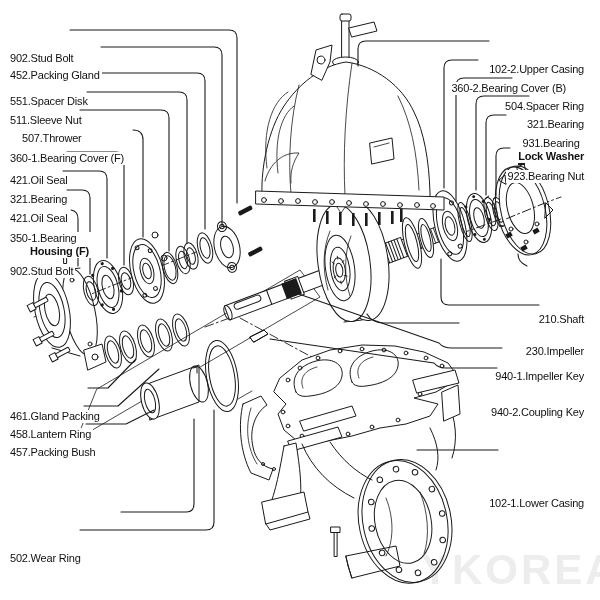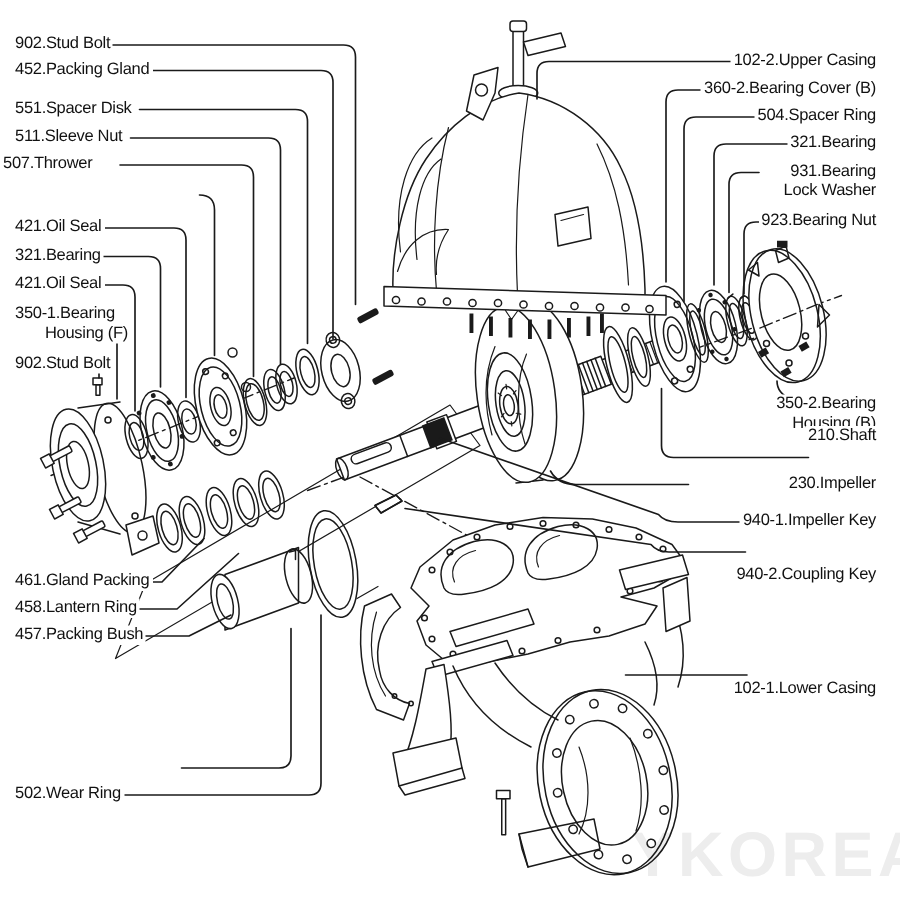--- a/index.html
+++ b/index.html
@@ -3,23 +3,23 @@
 <meta charset="utf-8">
 <style>
   html,body{margin:0;padding:0;background:#fff;}
   #stage{position:relative;width:600px;height:600px;background:#fff;overflow:hidden;
          font-family:"Liberation Sans",sans-serif;}
   #wm{position:absolute;left:421px;top:546px;z-index:1;
       font-size:42px;font-weight:bold;letter-spacing:3px;color:#ededed;
       font-family:"Liberation Sans",sans-serif;}
   #art{position:absolute;left:0;top:0;z-index:2;}
   .lbl{position:absolute;z-index:3;font-size:11px;line-height:13px;letter-spacing:-0.2px;
-       color:#111;background:#fff;white-space:nowrap;padding:0 2px;}
-  .lbl.rt{text-align:right;}
-  .lbl .l2{display:block;}
+       color:#111;background:#fff;white-space:nowrap;padding:0 2px;margin-top:29px;}
+  .lbl.rt{text-align:center;}
+  .lbl .l2{display:block;font-weight:bold;}
   .lbl .ind{padding-left:20px;}
   
   #art *{stroke:#1a1a1a;fill:none;stroke-width:1;stroke-linecap:round;stroke-linejoin:round;}
   #art .w{fill:#ffffff;}
   #art .k{fill:#1a1a1a;stroke:none;}
   #art .cl{stroke-width:0.9;stroke-dasharray:9 3 2 3;}
   #art .thin{stroke-width:0.8;}
   #art .ld{stroke-width:1.1;fill:none;}
 </style>
 </head>
@@ -400,37 +400,37 @@
       <path class="ld" d="M502,348 H452 Q443,348 439,343 L293,292"></path>
       <path class="ld" d="M497,368 H446 Q438,368 434,363 L270,339"></path>
       <path class="ld" d="M498,450 H417"></path>
     </g>
   </svg>
 
   <div class="lbl" style="left:8px;top:23px"><span>902.Stud Bolt</span></div>
   <div class="lbl" style="left:8px;top:40px"><span>452.Packing Gland</span></div>
   <div class="lbl" style="left:8px;top:66px"><span>551.Spacer Disk</span></div>
   <div class="lbl" style="left:8px;top:85px"><span>511.Sleeve Nut</span></div>
-  <div class="lbl" style="left:0;top:103px"><span>507.Thrower</span></div>
+  <div class="lbl" style="left:20px;top:103px"><span>507.Thrower</span></div>
+  <div class="lbl" style="left:8px;top:123px"><span>360-1.Bearing Cover (F)</span></div>
   <div class="lbl" style="left:8px;top:145px"><span>421.Oil Seal</span></div>
   <div class="lbl" style="left:8px;top:164px"><span>321.Bearing</span></div>
   <div class="lbl" style="left:8px;top:183px"><span>421.Oil Seal</span></div>
   <div class="lbl" style="left:8px;top:203px"><span>350-1.Bearing</span><span class="l2 ind">Housing (F)</span></div>
   <div class="lbl" style="left:8px;top:236px"><span>902.Stud Bolt</span></div>
   <div class="lbl" style="left:8px;top:381px"><span>461.Gland Packing</span></div>
   <div class="lbl" style="left:8px;top:399px"><span>458.Lantern Ring</span></div>
   <div class="lbl" style="left:8px;top:417px"><span>457.Packing Bush</span></div>
   <div class="lbl" style="left:8px;top:523px"><span>502.Wear Ring</span></div>
 
   <div class="lbl rt" style="right:14px;top:34px"><span>102-2.Upper Casing</span></div>
-  <div class="lbl rt" style="right:14px;top:53px"><span>360-2.Bearing Cover (B)</span></div>
+  <div class="lbl rt" style="right:32px;top:53px"><span>360-2.Bearing Cover (B)</span></div>
   <div class="lbl rt" style="right:14px;top:71px"><span>504.Spacer Ring</span></div>
   <div class="lbl rt" style="right:14px;top:89px"><span>321.Bearing</span></div>
   <div class="lbl rt" style="right:14px;top:108px"><span>931.Bearing</span><span class="l2">Lock Washer</span></div>
   <div class="lbl rt" style="right:14px;top:141px"><span>923.Bearing Nut</span></div>
-  <div class="lbl rt" style="right:14px;top:263px"><span>350-2.Bearing</span><span class="l2">Housing (B)</span></div>
   <div class="lbl rt" style="right:14px;top:284px"><span>210.Shaft</span></div>
   <div class="lbl rt" style="right:14px;top:316px"><span>230.Impeller</span></div>
   <div class="lbl rt" style="right:14px;top:341px"><span>940-1.Impeller Key</span></div>
   <div class="lbl rt" style="right:14px;top:377px"><span>940-2.Coupling Key</span></div>
-  <div class="lbl rt" style="right:14px;top:453px"><span>102-1.Lower Casing</span></div>
+  <div class="lbl rt" style="right:14px;top:468px"><span>102-1.Lower Casing</span></div>
 
 </div>
 
 </body></html>

